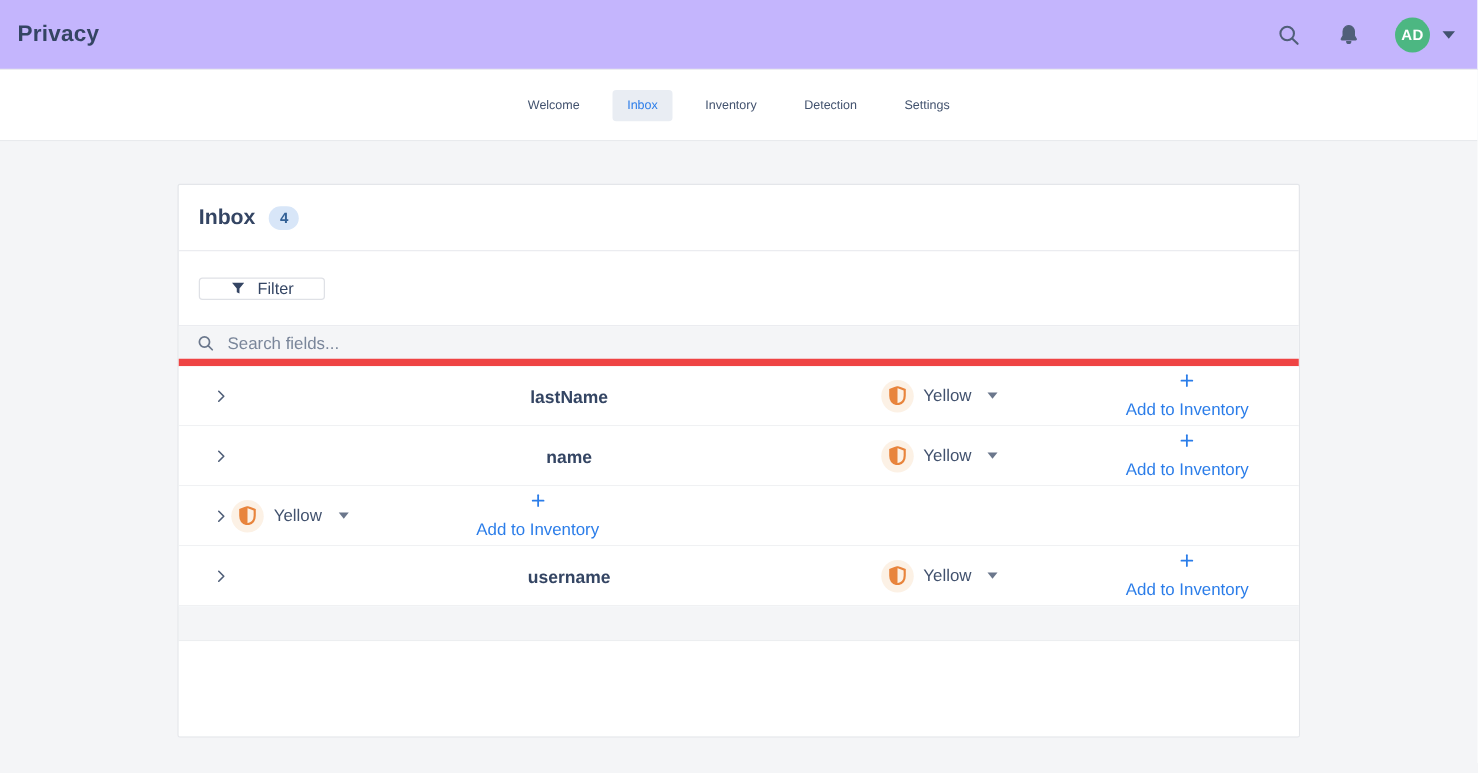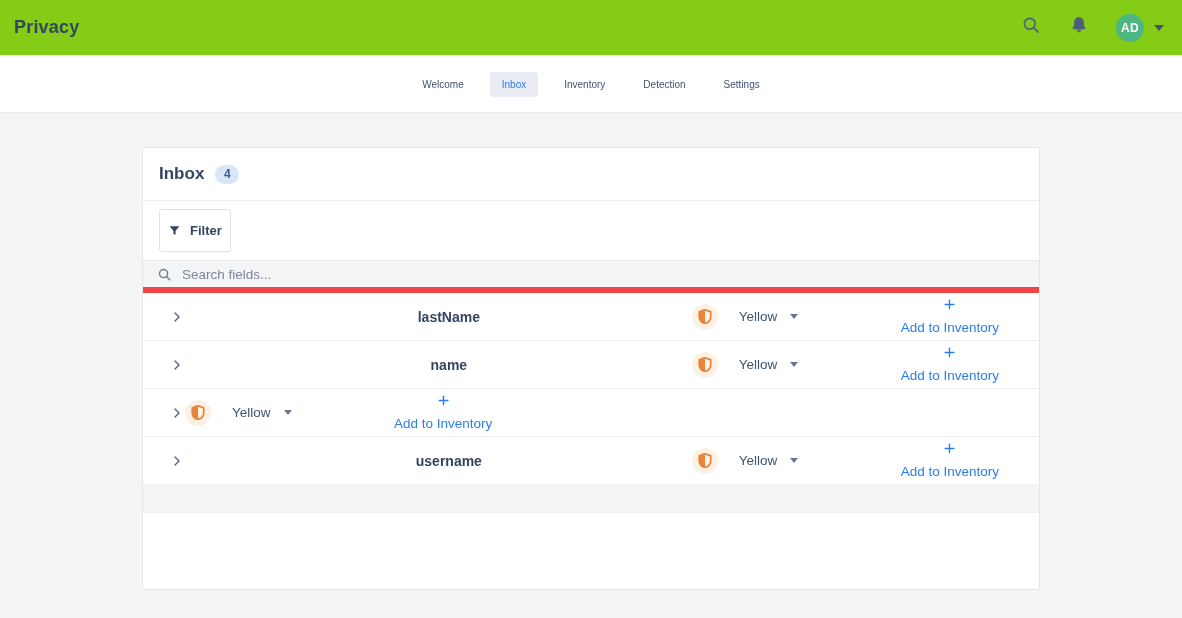--- a/index.html
+++ b/index.html
@@ -4,25 +4,25 @@
 <style>
   * { margin:0; padding:0; box-sizing:border-box; }
   html,body { width:1182px; height:618px; overflow:hidden; }
   body {
     font-family:"Liberation Sans","DejaVu Sans",sans-serif;
     background:#f4f5f7;
     color:#344563;
   }
   
   .topbar {
-    height:56px; background:#84cc16; border-bottom:1px solid #ebecf0;
+    height:56px; background:#c4b5fd; border-bottom:1px solid #ebecf0;
     display:flex; align-items:center; padding:0 18px 0 14px;
   }
   .app-title { font-size:18px; font-weight:700; color:#344563; letter-spacing:.2px; }
-  .topbar-right { margin-left:auto; display:flex; gap:26px; }
+  .topbar-right { margin-left:auto; display:flex; align-items:center; gap:26px; }
   .icon-btn { width:22px; height:22px; display:flex; align-items:center; justify-content:center; cursor:pointer; }
   .icon-btn svg { stroke:#505f79; }
   .avatar-group { display:flex; align-items:center; gap:10px; cursor:pointer; }
   .avatar {
     width:28px; height:28px; border-radius:50%; background:#4cb782;
     color:#ffffff; font-size:12px; font-weight:700;
     display:flex; align-items:center; justify-content:center; letter-spacing:.3px;
   }
   .caret-down { width:0; height:0; border-left:5px solid transparent; border-right:5px solid transparent; border-top:6px solid #42526e; }
   
@@ -46,22 +46,22 @@
   }
   .card-title { font-size:17px; font-weight:600; color:#344563; }
   .badge {
     background:#d8e6f8; color:#336196; font-size:12px; font-weight:700;
     min-width:24px; height:19px; border-radius:10px;
     display:flex; align-items:center; justify-content:center; padding:0 7px;
   }
   .filter-bar { height:60px; border-bottom:1px solid #ebecf0; display:flex; align-items:center; padding:0 16px; }
   .filter-btn {
     display:flex; align-items:center; gap:9px; background:#ffffff;
-    border:1px solid #dfe1e6; border-radius:3px; height:43px; padding:0 8px;
-    font-size:13px; color:#344563; font-weight:700; cursor:pointer;
+    border:1px solid #dfe1e6; border-radius:3px; height:18px; padding:0 24px;
+    font-size:13px; color:#344563; font-weight:400; cursor:pointer;
     font-family:inherit;
   }
   .search-row {
     height:32px; background:#f4f5f7; border-bottom:6px solid #ef4444;
     display:flex; align-items:center; padding:0 14px; gap:10px;
   }
   .search-input {
     flex:1; border:none; outline:none; background:transparent;
     font-size:13.5px; color:#42526e; font-family:inherit;
   }
@@ -70,21 +70,21 @@
   .field-row {
     height:48px; display:flex; align-items:center;
     border-bottom:1px solid #f0f1f3; padding:0 40px 0 26px; background:#ffffff;
   }
   .chev { width:16px; display:flex; align-items:center; justify-content:center; cursor:pointer; }
   .field-name { font-size:14px; font-weight:600; color:#344563; margin-left:21px; flex:1;text-align:center; }
   .shield-wrap {
     width:26px; height:26px; border-radius:50%; background:#fcf1e5;
     display:flex; align-items:center; justify-content:center;
   }
-  .severity { display:flex; align-items:center; gap:13px; margin-left:21px; width:76px; cursor:pointer; }
+  .severity { display:flex; align-items:center; gap:13px; margin-left:8px; width:76px; cursor:pointer; }
   .severity-label { font-size:13.5px; color:#42526e; }
   .caret-sm { width:0; height:0; border-left:4px solid transparent; border-right:4px solid transparent; border-top:5px solid #6b778c; }
   .add-link {
     display:flex; align-items:center; gap:9px; margin-left:86px;
     color:#2b7de9; font-size:13.5px; font-weight:500; cursor:pointer; text-decoration:none;flex-direction:column;
   }
   .gray-strip { height:28px; background:#f4f5f7; border-bottom:1px solid #eceef0; }
   .card-footer { flex:1; background:#ffffff; }
 </style>
 </head>

